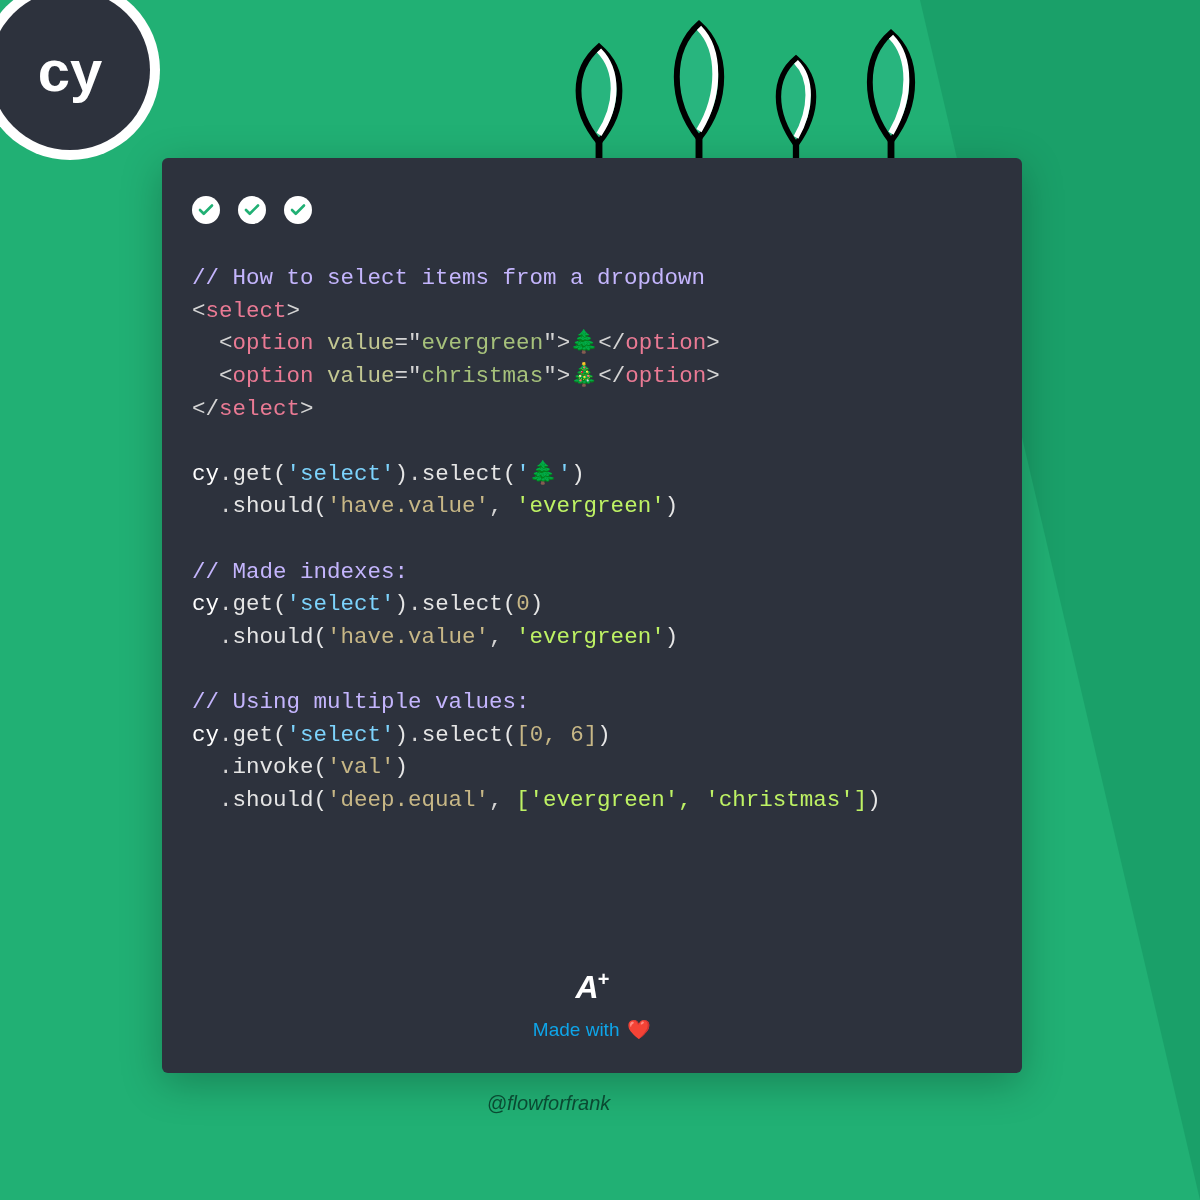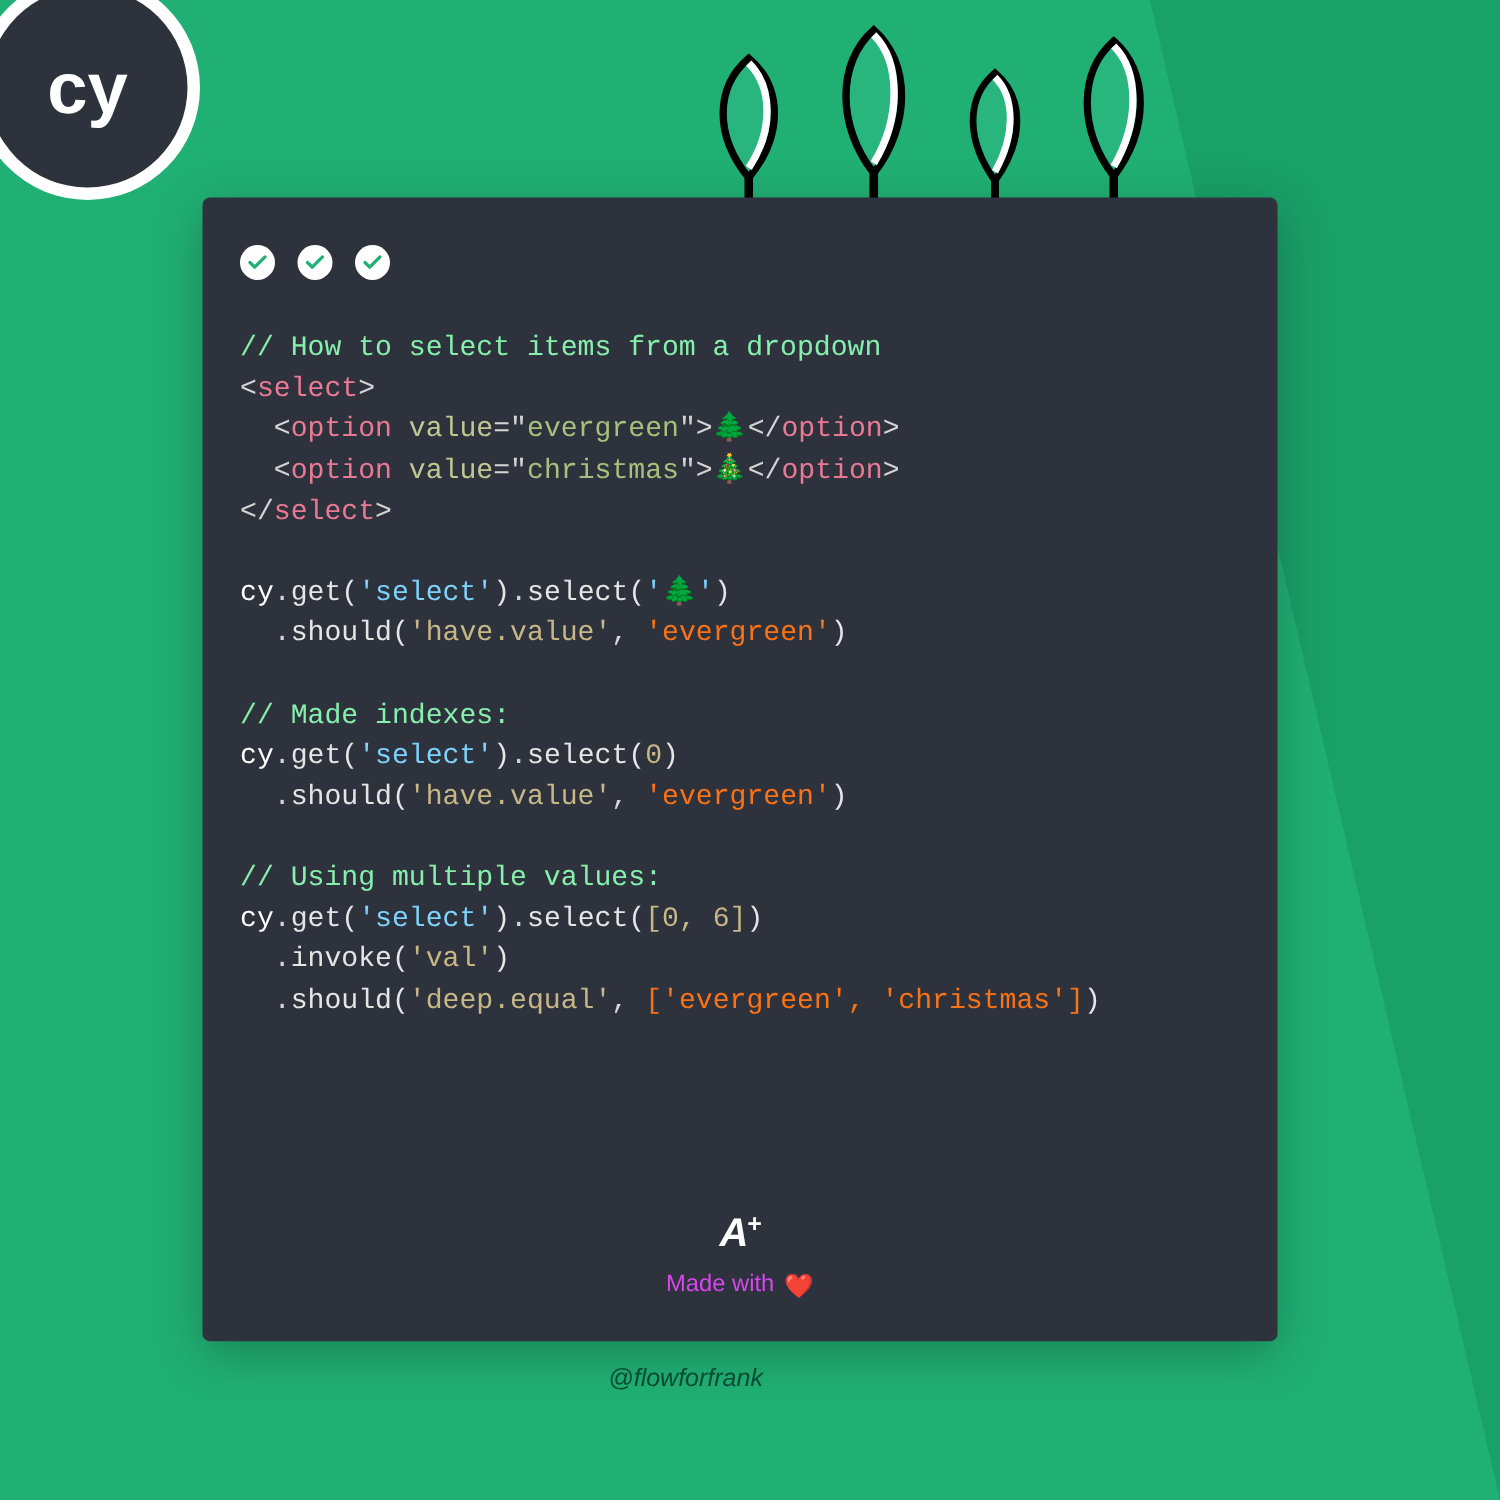--- a/index.html
+++ b/index.html
@@ -7,37 +7,37 @@
 .bg-shade { position: absolute; right: 0; top: 0; width: 0; height: 0; border-top: 1200px solid #1aa069; border-left: 280px solid transparent; }
 .logo-wrap { position: absolute; top: -20px; left: -20px; width: 180px; height: 180px; border-radius: 50%; background: #ffffff; display: flex; align-items: center; justify-content: center; }
 .logo-inner { width: 160px; height: 160px; border-radius: 50%; background: #2d323d; display: flex; align-items: center; justify-content: center; color: #ffffff; font-size: 58px; font-weight: 700; }
 .trees { position: absolute; top: 20px; left: 560px; display: flex; gap: 18px; align-items: flex-end; }
 .trees svg { display: block; }
 .card { position: absolute; top: 158px; left: 162px; width: 860px; height: 915px; background: #2d323d; border-radius: 6px; box-shadow: 0 10px 40px rgba(0,0,0,.25); padding: 38px 30px 28px; }
 .dots { display: flex; gap: 18px; margin-bottom: 38px; }
 .dot { width: 28px; height: 28px; border-radius: 50%; background: #ffffff; display: flex; align-items: center; justify-content: center; }
 .dot svg { width: 18px; height: 18px; }
 pre.code { font-family: "SFMono-Regular", Consolas, "Liberation Mono", Menlo, monospace; font-size: 22.5px; line-height: 1.45; color: #e6e6e6; white-space: pre; }
-.cmt { color: #86efac; }
+.cmt { color: #c4b5fd; }
 .punct { color: #d4d4d4; }
 .tag { color: #ea7a94; }
 .attr { color: #c2c792; margin-top: 32px; }
 .str { color: #a6c17b; text-align: center; }
 .emoji { color: #e6e6e6; }
 .obj { color: #ffffff; }
 .method { color: #e5e5e5; }
 .paren { color: #e6e6e6; }
 .lit { color: #7dd3fc; }
 .num { color: #c7b786; }
 .strg { color: #c7b786; font-style: normal; text-align: center; }
-.strg2 { color: #f97316; }
+.strg2 { color: #bef264; }
 .footer { position: absolute; bottom: 32px; left: 0; right: 0; display: flex; flex-direction: column; align-items: center; gap: 12px; }
 .aplus { color: #ffffff; font-size: 32px; font-weight: 800; font-style: italic; letter-spacing: -1px; }
 .aplus sup { font-size: 20px; vertical-align: super; font-style: normal; font-weight: 800; }
-.madewith { color: #d946ef; font-size: 19px; display: flex; gap: 8px; }
+.madewith { color: #0ea5e9; font-size: 19px; display: flex; align-items: center; gap: 8px; }
 .handle { position: absolute; top: 1092px; width: 1097px; text-align: center; color: #0a4a32; font-size: 20px; font-style: italic; }
 </style>
 </head>
 <body>
 
 <div class="bg-shade"></div>
 
 <div class="logo-wrap">
   <div class="logo-inner">
     <span>cy</span>

